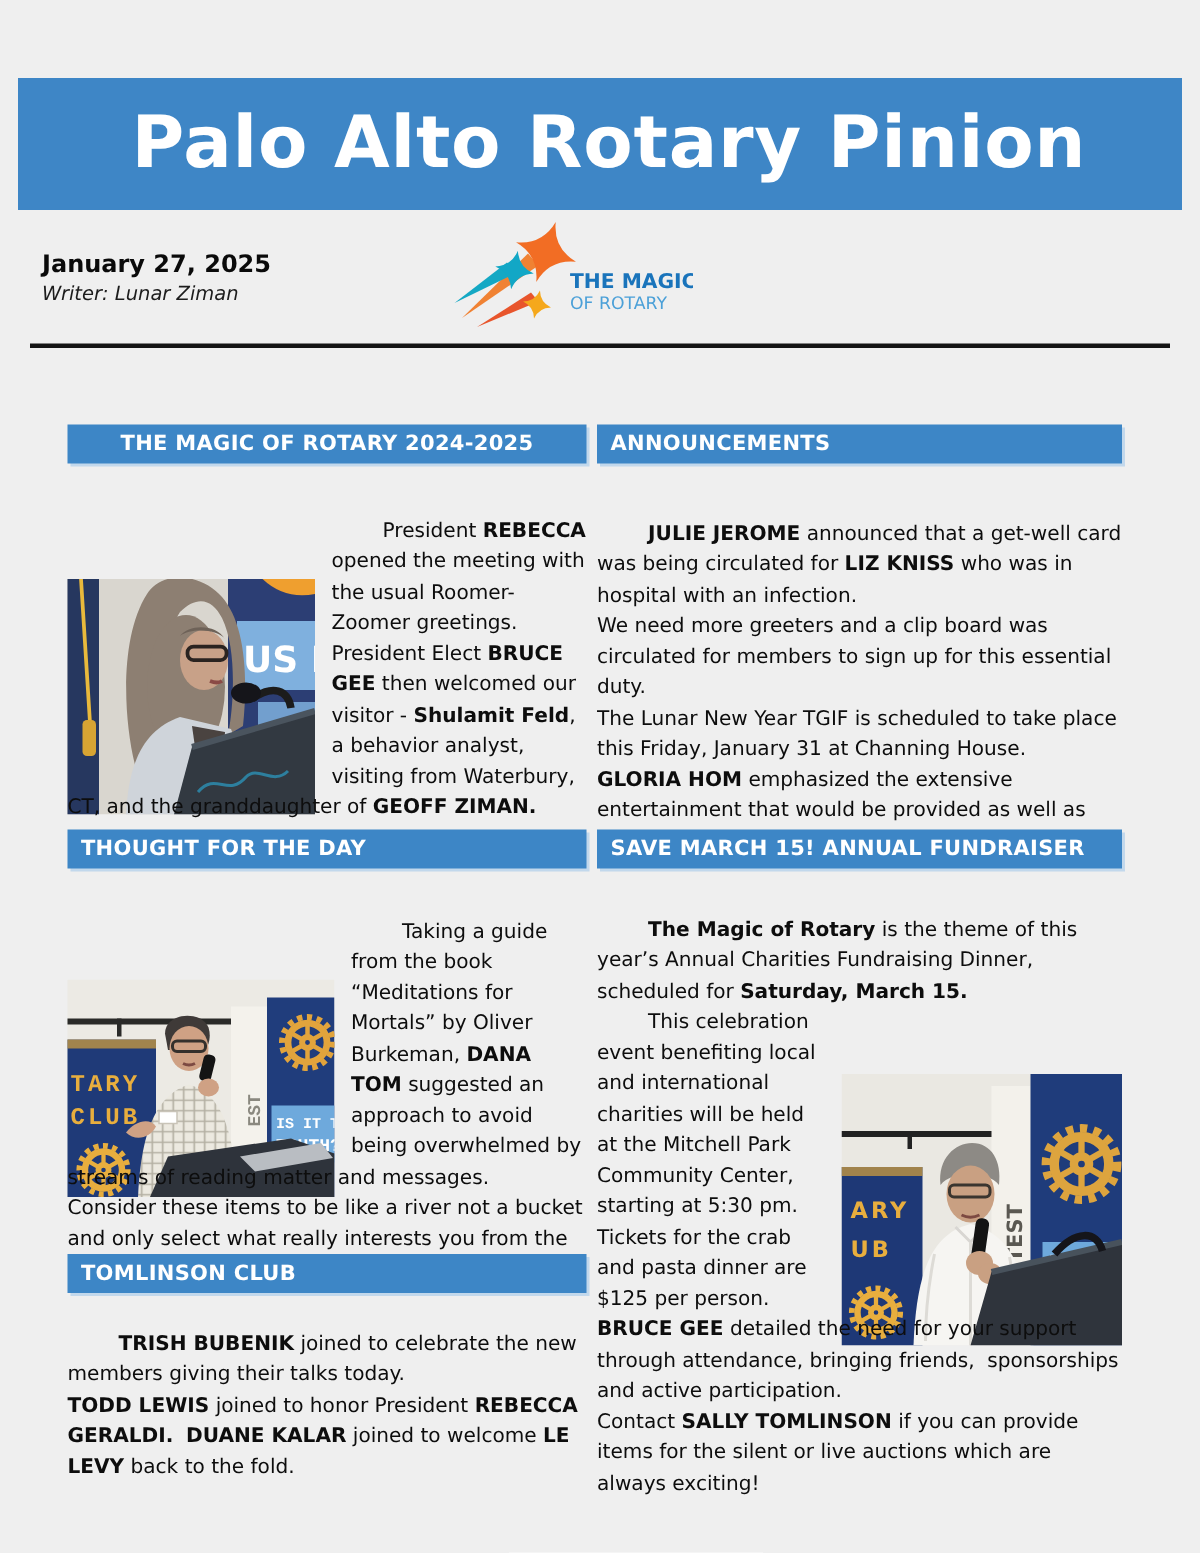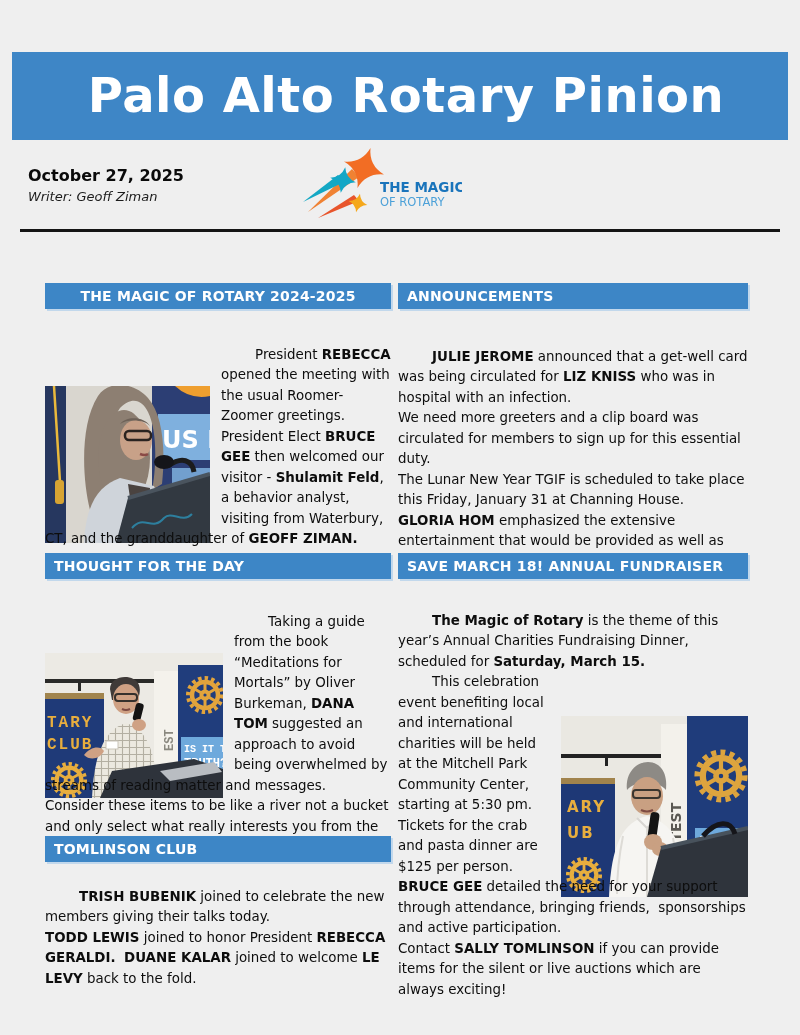--- a/index.html
+++ b/index.html
@@ -64,22 +64,22 @@
     </pattern>
   </defs>
 </svg>
 
 <div class="page">
 
   <div class="banner">
     <div class="title">Palo Alto Rotary Pinion</div>
   </div>
 
-  <div class="date">October 27, 2025</div>
-  <div class="writer">Writer: Geoff Ziman</div>
+  <div class="date">January 27, 2025</div>
+  <div class="writer">Writer: Lunar Ziman</div>
 
   <div class="logo">
     <svg width="160" height="76" viewBox="0 0 160 76">
       <path d="M6,66 L50,23 L57,31 Z" fill="#f08233"></path>
       <path d="M1,56 L36,29 L42,36 Z" fill="#14a8c4"></path>
       <path d="M16,72 L52,49 L57,55 Z" fill="#e8552c"></path>
       <g transform="translate(62,22) rotate(18)">
         <path d="M0,-21 Q3.8,-3.8 21,0 Q3.8,3.8 0,21 Q-3.8,3.8 -21,0 Q-3.8,-3.8 0,-21 Z" fill="#f26d24"></path>
       </g>
       <g transform="translate(41,34) rotate(10)">
@@ -172,21 +172,21 @@
 
     </div>
 
     <div class="col-right">
 
       <div class="sec-h">ANNOUNCEMENTS</div>
       <div class="sec-b b1R">
         <span><span style="font-weight: bold;">JULIE JEROME</span><span> announced that a get-well card was being circulated for </span><span style="font-weight: bold;">LIZ KNISS</span><span> who was in hospital with an infection.</span><br><span>We need more greeters and a clip board was circulated for members to sign up for this essential duty.</span><br><span>The Lunar New Year TGIF is scheduled to take place this Friday, January 31 at Channing House.  </span><span style="font-weight: bold;">GLORIA HOM</span><span> emphasized the extensive entertainment that would be provided as well as the sumptuous Chinese buffet coming from Chef Chu’s Restaurant.</span></span>
       </div>
 
-      <div class="sec-h">SAVE MARCH 18!  ANNUAL FUNDRAISER</div>
+      <div class="sec-h">SAVE MARCH 15!  ANNUAL FUNDRAISER</div>
       <div class="sec-b b2R">
         <span><span style="font-weight: bold;">The Magic of Rotary</span><span> is the theme of this year’s Annual Charities Fundraising Dinner, scheduled for </span><span style="font-weight: bold;">Saturday, March 15.</span></span>
         <span class="ph ph3">
           <svg width="187" height="181" viewBox="0 0 187 181">
             <rect width="187" height="181" fill="#eae8e2"></rect>
             <rect x="0" y="38" width="112" height="4" fill="#222222"></rect>
             <rect x="44" y="38" width="3" height="12" fill="#222222"></rect>
             <rect x="0" y="62" width="54" height="119" fill="#1e3876"></rect>
             <path d="M0,62 L54,62 L54,68 L0,68 Z" fill="#d9a43a" opacity=".7"></path>
             <text x="6" y="96" font-size="15" font-weight="bold" fill="#e8ae3e" letter-spacing="2">ARY</text>

